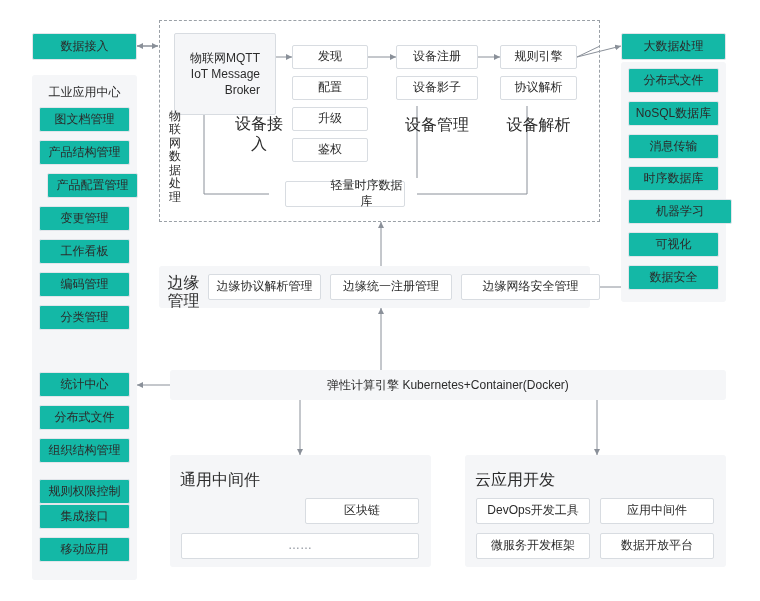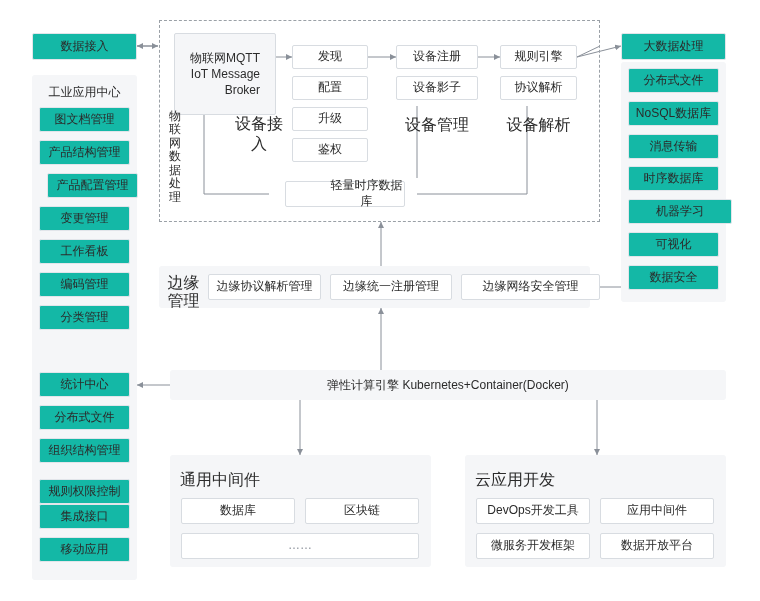--- a/index.html
+++ b/index.html
@@ -280,23 +280,20 @@
   <div class="innerbox" style="left:461px; top:274px; width:139px; height:26px;">
       <span>边缘网络安全管理</span>
     </div>
 
   <div class="panel" style="left:170px; top:370px; width:556px; height:30px; display:flex; align-items:center; justify-content:center;">
     <span style="font-size:12px; color:#2b2b2b;">弹性计算引擎 Kubernetes+Container(Docker)</span>
   </div>
 
   <div class="panel" style="left:170px; top:455px; width:261px; height:112px;"></div>
   <div class="label" style="left:180px; top:470px; width:120px; text-align:left;"><span>通用中间件</span></div>
-  <div class="innerbox" style="left:181px; top:498px; width:114px; height:26px;">
-      <span>数据库</span>
-    </div>
   <div class="innerbox" style="left:305px; top:498px; width:114px; height:26px;">
       <span>区块链</span>
     </div>
   <div class="innerbox" style="left:181px; top:533px; width:238px; height:26px; color:#8a9099;">
       <span>……</span>
     </div>
 
   <div class="panel" style="left:465px; top:455px; width:261px; height:112px;"></div>
   <div class="label" style="left:475px; top:470px; width:120px; text-align:left;"><span>云应用开发</span></div>
   <div class="innerbox" style="left:476px; top:498px; width:114px; height:26px;">

